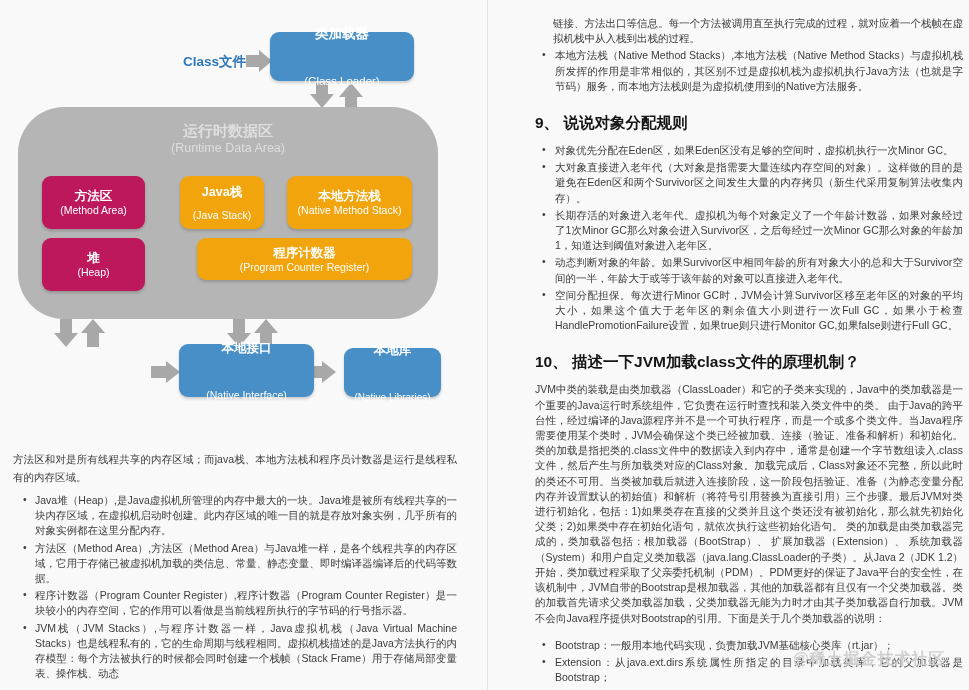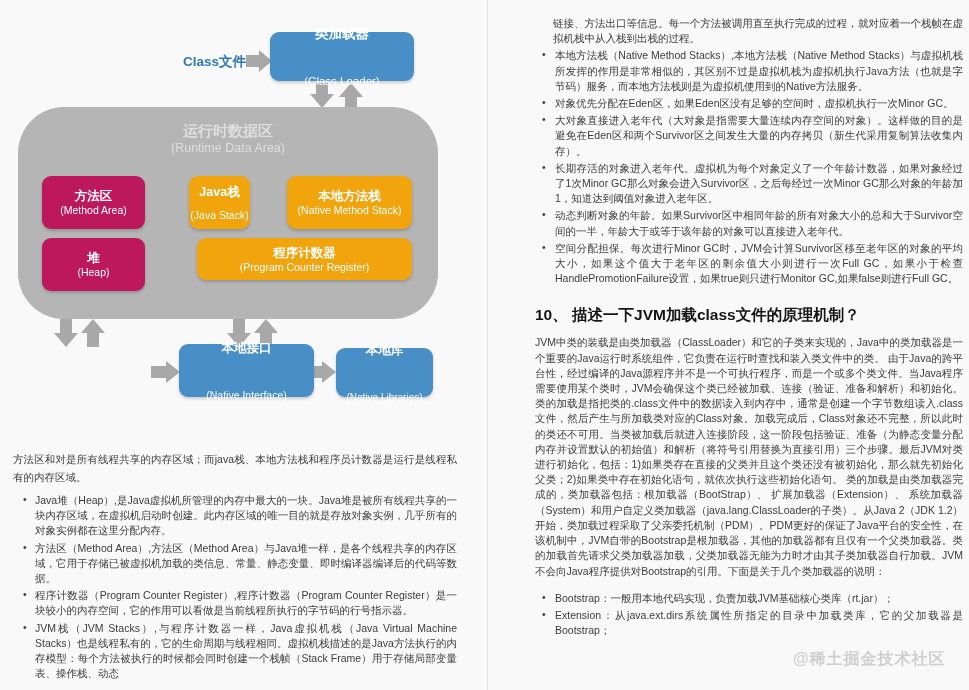--- a/index.html
+++ b/index.html
@@ -23,27 +23,27 @@
   .runtime{position:absolute;left:18px;top:107px;width:420px;height:212px;
         background:#b5b5b5;border-radius:46px;}
   .runtime-title{position:absolute;left:18px;top:121px;width:420px;text-align:center;
         color:#dedede;}
   .runtime-title .zh{font-size:15px;font-weight:600;line-height:19px;display:block;}
   .runtime-title .en{font-size:12.5px;line-height:16px;display:block;}
   .box-loader{left:270px;top:32px;width:144px;height:49px;}
   .box-loader .zh{font-size:13.5px;}
   .box-loader .en{font-size:11.5px;}
   .box-method{left:42px;top:176px;width:103px;height:53px;}
-  .box-jstack{left:189px;top:176px;width:61px;height:53px;gap:9px;}
+  .box-jstack{left:180px;top:176px;width:84px;height:53px;gap:9px;}
   .box-nstack{left:287px;top:176px;width:125px;height:53px;}
   .box-heap{left:42px;top:238px;width:103px;height:53px;}
   .box-pc{left:197px;top:238px;width:215px;height:42px;}
   .box-engine{left:25px;top:346px;width:125px;height:53px;}
   .box-iface{left:179px;top:344px;width:135px;height:53px;}
-  .box-libs{left:336px;top:348px;width:97px;height:49px;}
+  .box-libs{left:344px;top:348px;width:97px;height:49px;}
   .box-libs .en{font-size:10px;}
   .legend{position:absolute;left:23px;top:410px;}
   .legend-row{display:flex;align-items:center;margin-bottom:3px;}
   .legend-swatch{width:12px;height:12px;border-radius:2px;margin-right:10px;flex:none;}
   .legend-swatch.g{background:#80c142;}
   .legend-swatch.o{background:#f1a40b;}
   .legend-label{font-size:11px;color:#3a80c0;white-space:nowrap;}
 
   
   .body-text{font-size:10.5px;line-height:15.2px;text-align:justify;}
@@ -143,20 +143,21 @@
       <li>JVM栈（JVM Stacks）,与程序计数器一样，Java虚拟机栈（Java Virtual Machine Stacks）也是线程私有的，它的生命周期与线程相同。虚拟机栈描述的是Java方法执行的内存模型：每个方法被执行的时候都会同时创建一个栈帧（Stack Frame）用于存储局部变量表、操作栈、动态</li>
     </ul>
   </div>
 
   <div class="col-right body-text">
     <p class="continuation">链接、方法出口等信息。每一个方法被调用直至执行完成的过程，就对应着一个栈帧在虚拟机栈中从入栈到出栈的过程。</p>
     <ul class="blist">
       <li>本地方法栈（Native Method Stacks）,本地方法栈（Native Method Stacks）与虚拟机栈所发挥的作用是非常相似的，其区别不过是虚拟机栈为虚拟机执行Java方法（也就是字节码）服务，而本地方法栈则是为虚拟机使用到的Native方法服务。</li>
     </ul>
 
+    <h2 class="qhead">9、 说说对象分配规则</h2>
     <ul class="blist">
       <li>对象优先分配在Eden区，如果Eden区没有足够的空间时，虚拟机执行一次Minor GC。</li>
       <li>大对象直接进入老年代（大对象是指需要大量连续内存空间的对象）。这样做的目的是避免在Eden区和两个Survivor区之间发生大量的内存拷贝（新生代采用复制算法收集内存）。</li>
       <li>长期存活的对象进入老年代。虚拟机为每个对象定义了一个年龄计数器，如果对象经过了1次Minor GC那么对象会进入Survivor区，之后每经过一次Minor GC那么对象的年龄加1，知道达到阈值对象进入老年区。</li>
       <li>动态判断对象的年龄。如果Survivor区中相同年龄的所有对象大小的总和大于Survivor空间的一半，年龄大于或等于该年龄的对象可以直接进入老年代。</li>
       <li>空间分配担保。每次进行Minor GC时，JVM会计算Survivor区移至老年区的对象的平均大小，如果这个值大于老年区的剩余值大小则进行一次Full GC，如果小于检查HandlePromotionFailure设置，如果true则只进行Monitor GC,如果false则进行Full GC。</li>
     </ul>
 
     <h2 class="qhead">10、 描述一下JVM加载class文件的原理机制？</h2>
     <p class="para10">JVM中类的装载是由类加载器（ClassLoader）和它的子类来实现的，Java中的类加载器是一个重要的Java运行时系统组件，它负责在运行时查找和装入类文件中的类。 由于Java的跨平台性，经过编译的Java源程序并不是一个可执行程序，而是一个或多个类文件。当Java程序需要使用某个类时，JVM会确保这个类已经被加载、连接（验证、准备和解析）和初始化。类的加载是指把类的.class文件中的数据读入到内存中，通常是创建一个字节数组读入.class文件，然后产生与所加载类对应的Class对象。加载完成后，Class对象还不完整，所以此时的类还不可用。当类被加载后就进入连接阶段，这一阶段包括验证、准备（为静态变量分配内存并设置默认的初始值）和解析（将符号引用替换为直接引用）三个步骤。最后JVM对类进行初始化，包括：1)如果类存在直接的父类并且这个类还没有被初始化，那么就先初始化父类；2)如果类中存在初始化语句，就依次执行这些初始化语句。 类的加载是由类加载器完成的，类加载器包括：根加载器（BootStrap）、 扩展加载器（Extension）、 系统加载器（System）和用户自定义类加载器（java.lang.ClassLoader的子类）。从Java 2（JDK 1.2）开始，类加载过程采取了父亲委托机制（PDM）。PDM更好的保证了Java平台的安全性，在该机制中，JVM自带的Bootstrap是根加载器，其他的加载器都有且仅有一个父类加载器。类的加载首先请求父类加载器加载，父类加载器无能为力时才由其子类加载器自行加载。JVM不会向Java程序提供对Bootstrap的引用。下面是关于几个类加载器的说明：</p>

